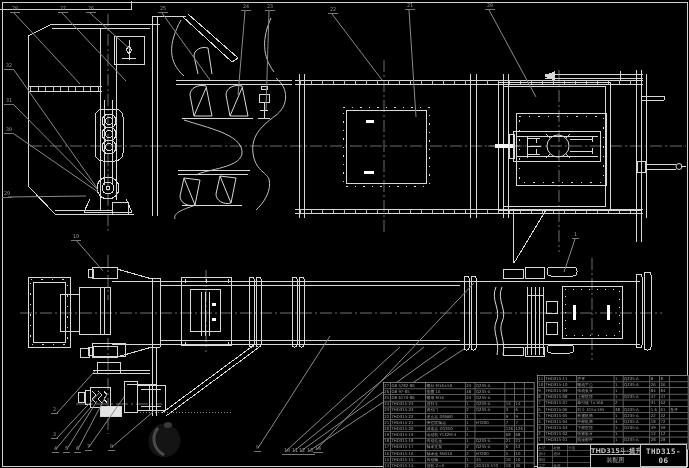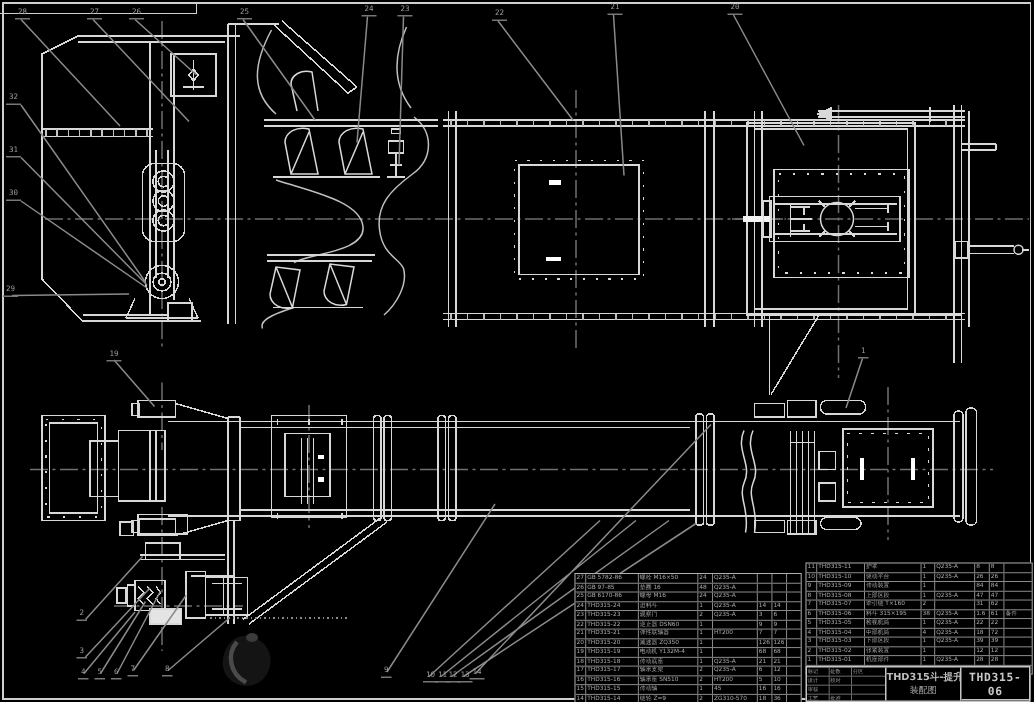--- a/index.html
+++ b/index.html
@@ -20,21 +20,21 @@
   .t-cell:last-child{border-right:none;}
   .t-head .t-cell{color:#bdbdbd;}
   
   #titleblock{position:absolute;left:537px;top:444px;width:150px;height:24px;
               border:1px solid #c5c5c5;display:flex;box-sizing:border-box;background:#000;}
   .tb-rev{width:52px;border-right:1px solid #c5c5c5;position:relative;overflow:hidden;}
   .tb-rev .rev-grid{position:absolute;left:0;top:0;transform:scale(.5);transform-origin:0 0;width:104px;}
   .tb-rev .t-row{height:11px;}
   .tb-rev .t-cell{font-size:7px;line-height:10px;color:#9a9a9a;}
   .tb-title{width:49px;border-right:1px solid #c5c5c5;text-align:center;overflow:hidden;}
-  .tb-title .l1{font:bold 6.5px "DejaVu Sans",sans-serif;color:#bdbdbd;margin-top:2px;white-space:nowrap;}
+  .tb-title .l1{font:bold 6.5px "DejaVu Sans",sans-serif;color:#bdbdbd;margin-top:2px;white-space:nowrap;text-decoration:underline;}
   .tb-title .l2{font:6px "DejaVu Sans",sans-serif;color:#ababab;white-space:nowrap;}
   .tb-num{flex:1;text-align:center;overflow:hidden;}
   .tb-num .l1{font:bold 7.5px "DejaVu Sans Mono",monospace;color:#c9c9c9;letter-spacing:.5px;
               margin-top:2px;border-bottom:1px solid #c5c5c5;padding-bottom:1px;}
 </style>
 </head>
 <body>
 
 <div id="sheet">
 

